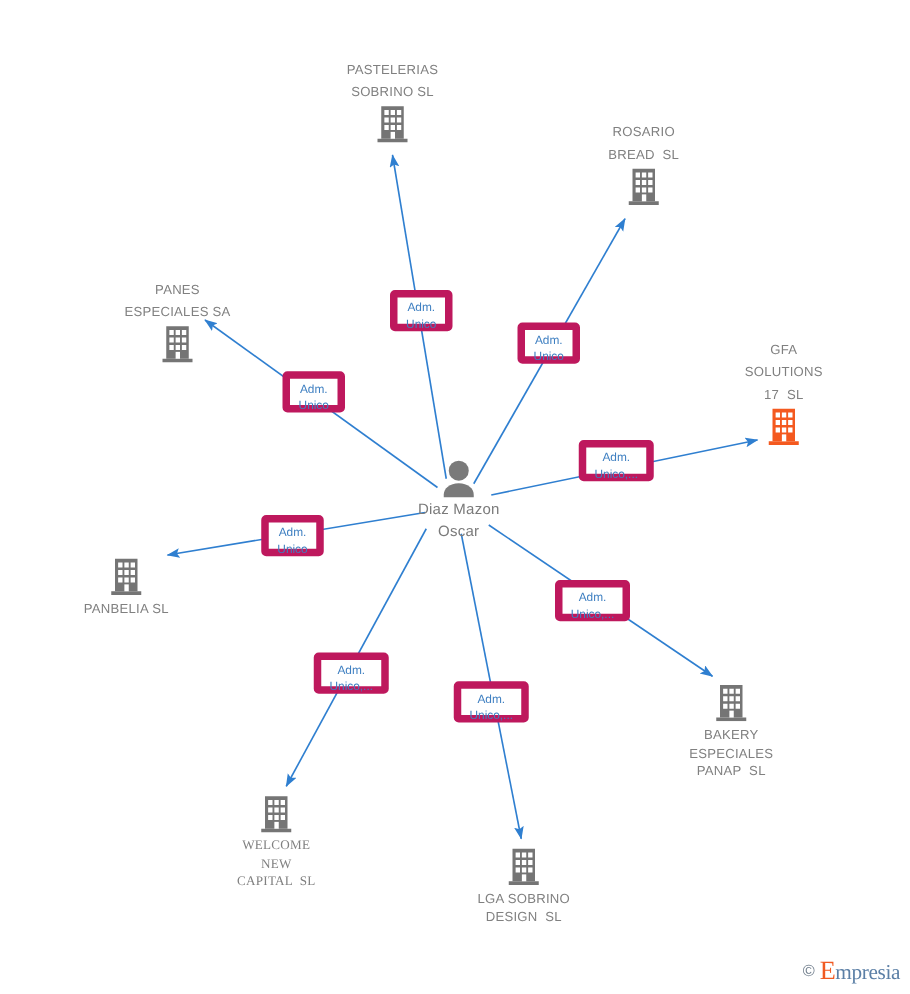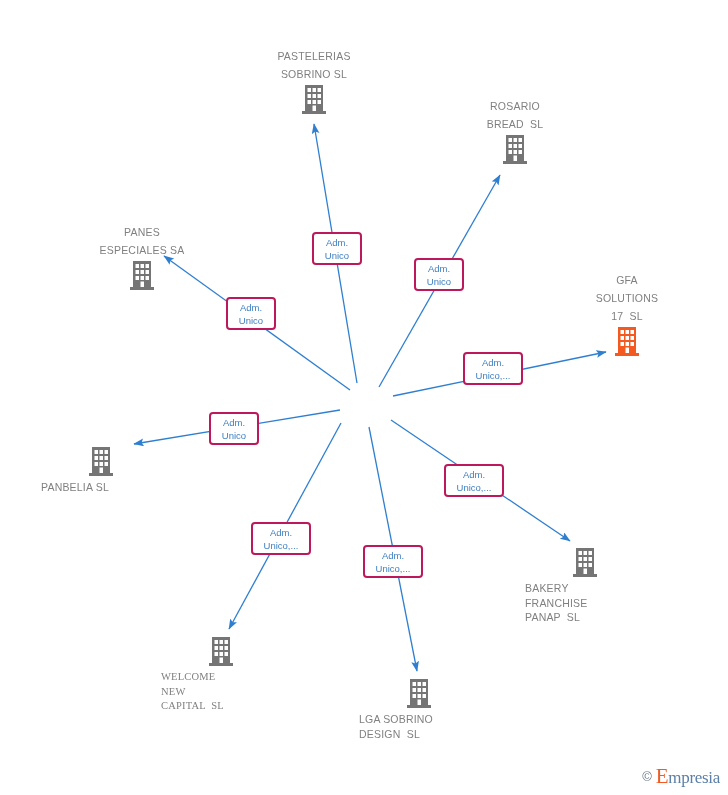--- a/index.html
+++ b/index.html
@@ -14,31 +14,31 @@
   .edge-layer{position:absolute;left:0;top:0;width:728px;height:795px;pointer-events:none;}
 
   .node{position:absolute;text-align:center;}
   .node .glyph{display:block;line-height:0;}
   .node .node-label{
     font-size:11px;
     color:#808080;
     letter-spacing:0.2px;
     line-height:14.5px;
     white-space:pre;
-    text-align:left;
+    text-align:center;
   }
   .node.company-node .node-label{font-size:10.5px;}
 
   .center-node .node-label{
     font-size:12px;color:#7a7a7a;line-height:15px;
   }
 
   .rel-label{
     position:absolute;
-    border:2px solid #be185d;
+    border:6px solid #be185d;
     border-radius:4px;
     background:#ffffff;
     color:#3e7fc1;
     font-size:9.5px;
     line-height:12.5px;
     padding:3px 6px 4px 6px;
     white-space:pre;
     text-align:center;
     box-sizing:border-box;
   }
@@ -205,21 +205,21 @@
             <rect x="16.5" y="4" width="3.5" height="4" fill="#ffffff"></rect>
             <rect x="6.5" y="10" width="3.5" height="4" fill="#ffffff"></rect>
             <rect x="11.5" y="10" width="3.5" height="4" fill="#ffffff"></rect>
             <rect x="16.5" y="10" width="3.5" height="4" fill="#ffffff"></rect>
             <rect x="6.5" y="16" width="3.5" height="4" fill="#ffffff"></rect>
             <rect x="11.5" y="16" width="3.5" height="4" fill="#ffffff"></rect>
             <rect x="16.5" y="16" width="3.5" height="4" fill="#ffffff"></rect>
             <rect x="11.5" y="21.5" width="3.5" height="5.5" fill="#ffffff"></rect>
           </svg></span>
         <span class="node-label" style="display: block; margin-top: 4px;">BAKERY
-FRANCHISE
+ESPECIALES
 PANAP  SL</span>
       </div>
     </div>
   <div id="labels-group">
       <div class="rel-label" style="left: 312px; top: 232px; width: 50px; height: 33px;">Adm.
 Unico</div>
       <div class="rel-label" style="left: 414px; top: 258px; width: 50px; height: 33px;">Adm.
 Unico</div>
       <div class="rel-label" style="left: 463px; top: 352px; width: 60px; height: 33px;">Adm.
 Unico,...</div>
@@ -228,19 +228,29 @@
       <div class="rel-label" style="left: 209px; top: 412px; width: 50px; height: 33px;">Adm.
 Unico</div>
       <div class="rel-label" style="left: 251px; top: 522px; width: 60px; height: 33px;">Adm.
 Unico,...</div>
       <div class="rel-label" style="left: 363px; top: 545px; width: 60px; height: 33px;">Adm.
 Unico,...</div>
       <div class="rel-label" style="left: 444px; top: 464px; width: 60px; height: 33px;">Adm.
 Unico,...</div>
     </div>
 
+  <div class="node center-node" id="center-node" style="left: 307px; top: 368px; width: 120px;">
+    <span class="glyph">
+      <svg width="34" height="30" viewBox="0 0 34 30">
+        <circle cx="17" cy="8.5" r="8" fill="#7a7a7a"></circle>
+        <path d="M17 18.5c-7.2 0-12 4.2-12 9.2v2.3h24v-2.3c0-5-4.8-9.2-12-9.2z" fill="#7a7a7a"></path>
+      </svg>
+    </span>
+    <span class="node-label">Diaz Mazon
+Oscar</span>
+  </div>
 
   <div class="watermark">
     <span class="wm-c">©</span>
     <span class="wm-text"><span class="wm-e">E</span><span>mpresia</span></span>
   </div>
 
 </div>
 
 </body></html>

